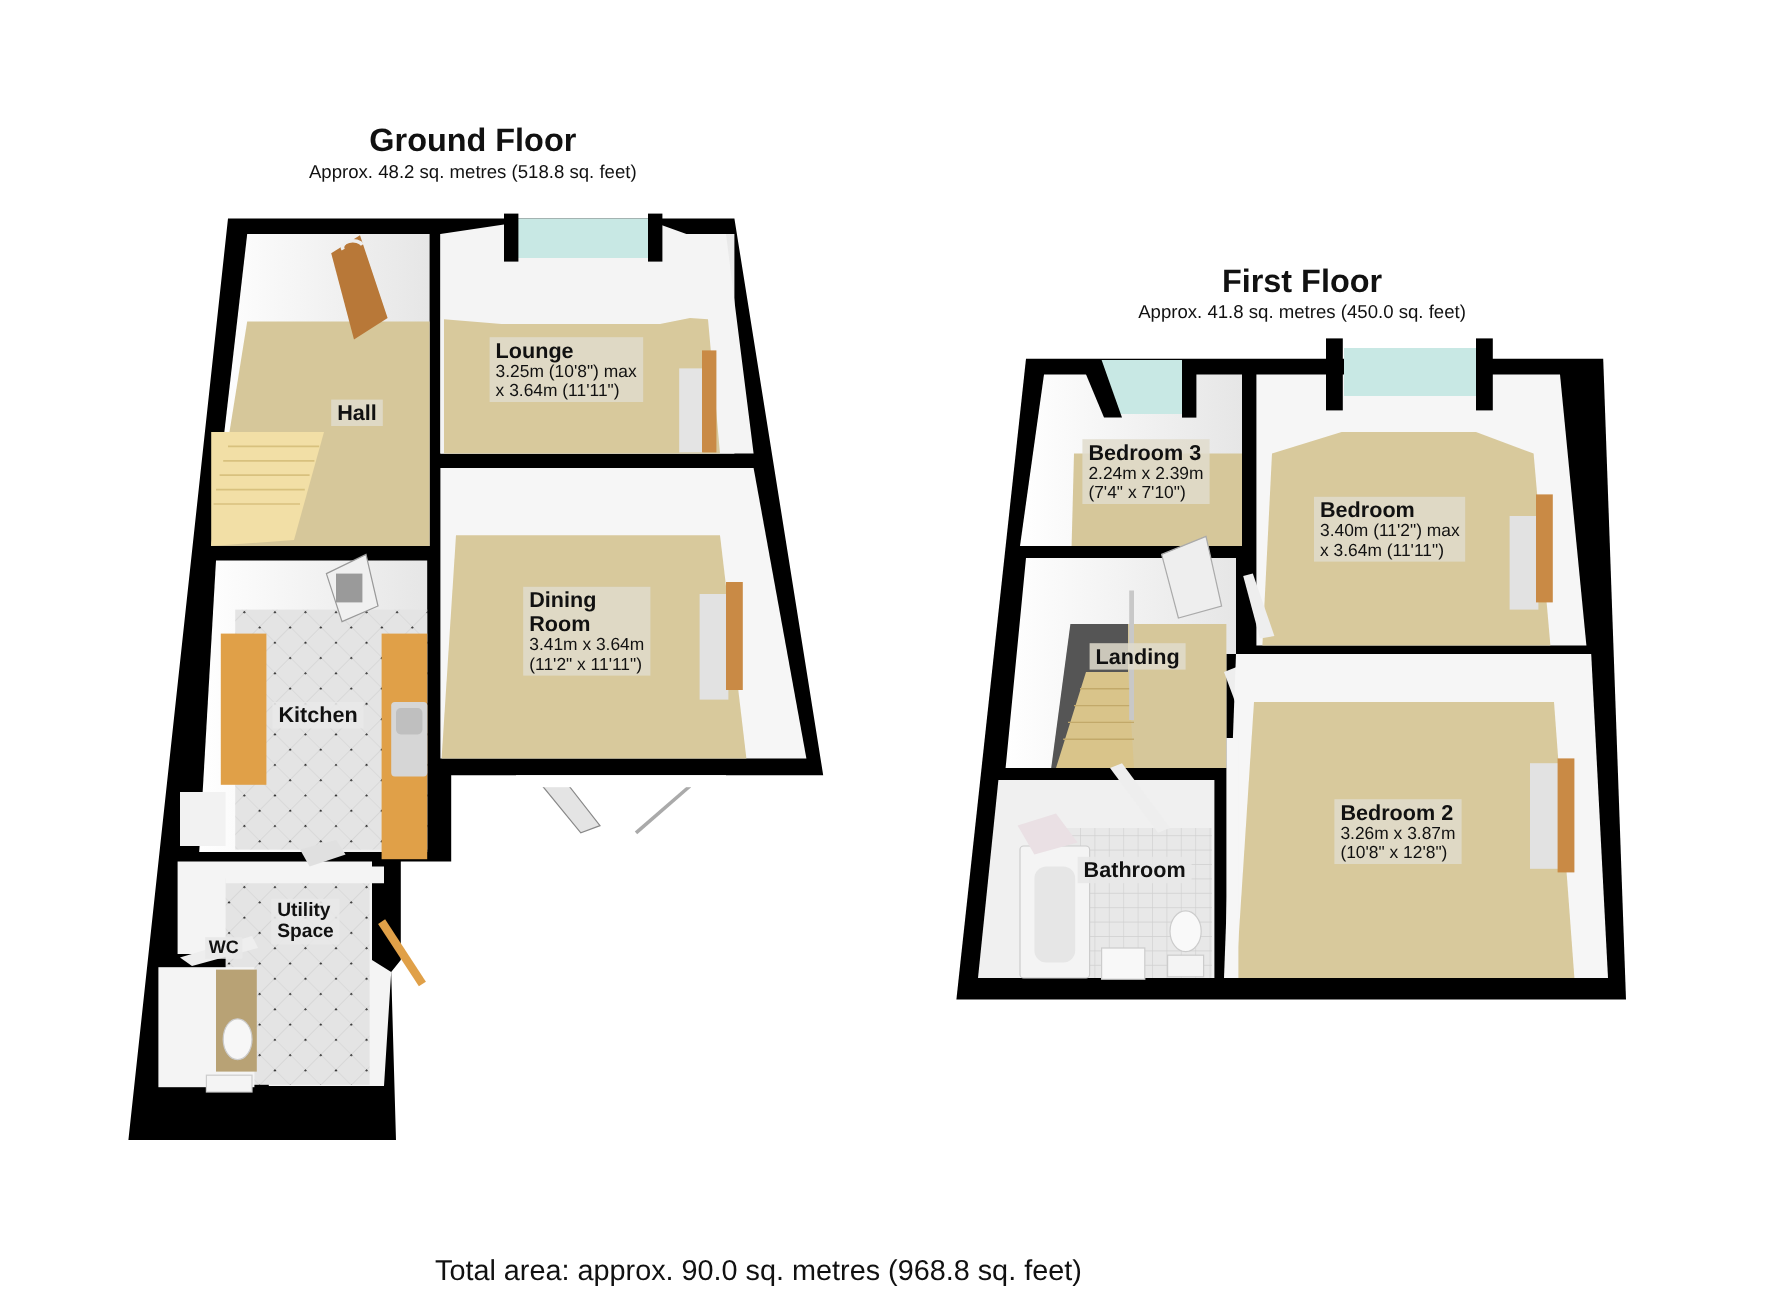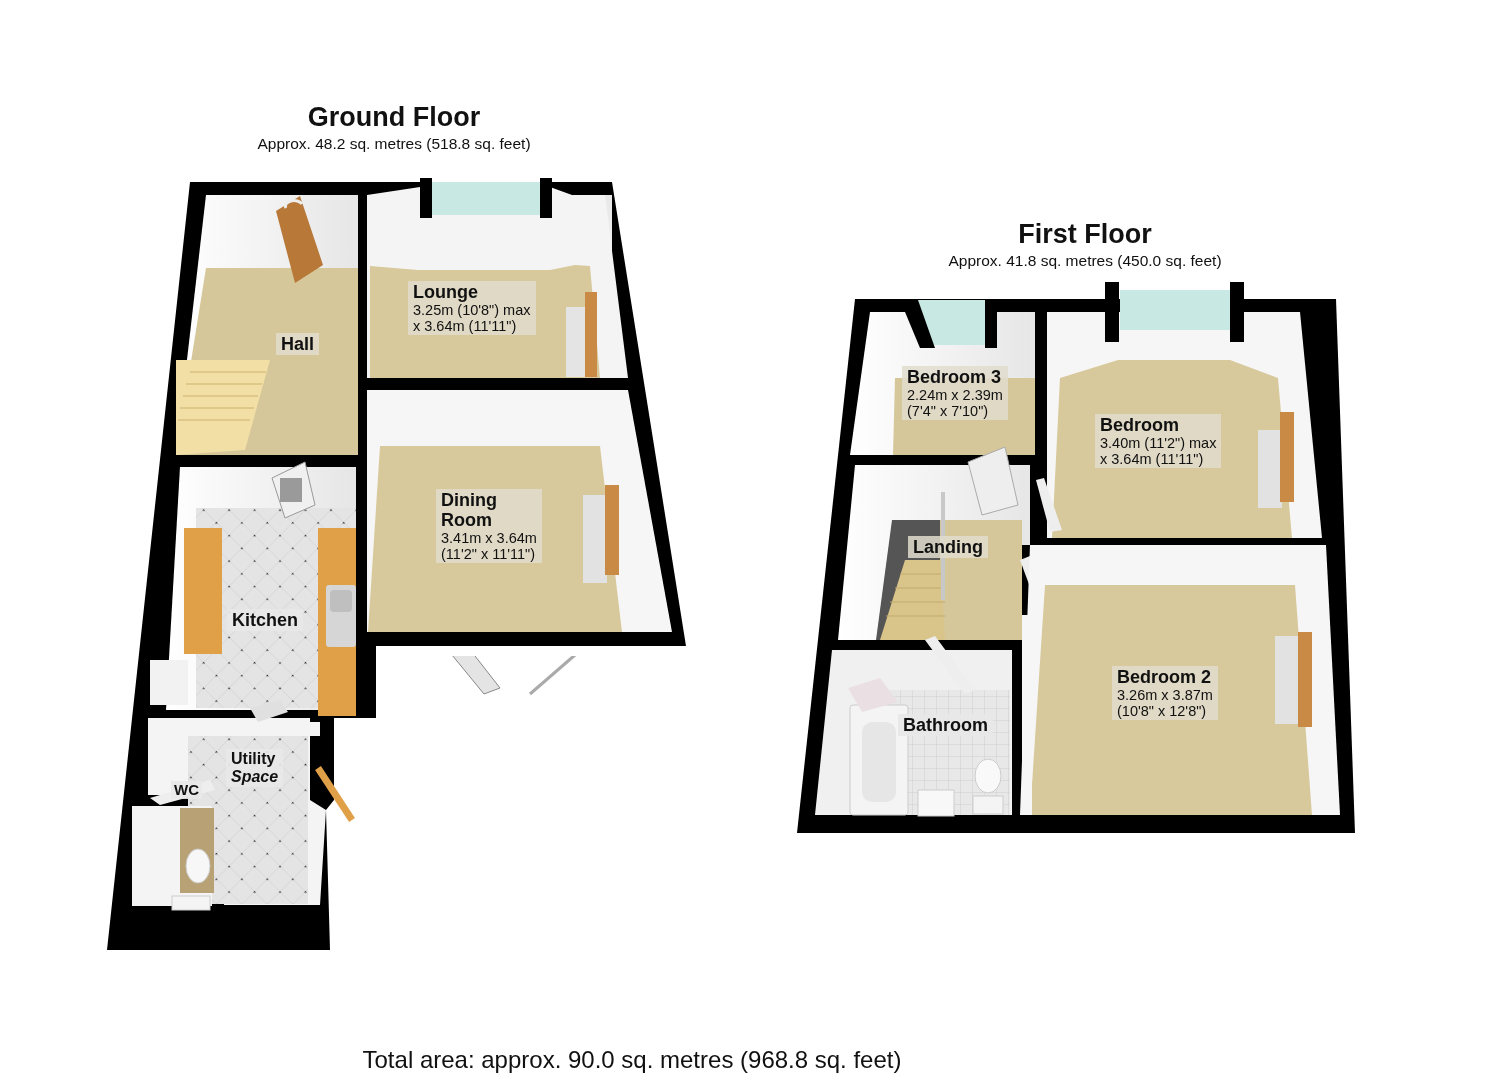--- a/index.html
+++ b/index.html
@@ -167,26 +167,26 @@
   <span class="nm">Lounge</span>
   <span class="dm">3.25m (10'8") max</span>
   <span class="dm">x 3.64m (11'11")</span>
 </div>
 <div class="label" style="left:436px;top:489px;">
   <span class="nm">Dining</span>
   <span class="nm">Room</span>
   <span class="dm">3.41m x 3.64m</span>
   <span class="dm">(11'2" x 11'11")</span>
 </div>
-<div class="label light" style="left:227px;top:609px;">
+<div class="label light" style="left:227px;top:585px;">
   <span class="nm">Kitchen</span>
 </div>
 <div class="label light" style="left:226px;top:749px;">
   <span class="nm" style="font-size:16px;line-height:18px;">Utility</span>
-  <span class="nm" style="font-size:16px;line-height:18px;font-style:italic;">Space</span>
+  <span class="nm" style="font-size:16px;line-height:18px;">Space</span>
 </div>
 <div class="label light" style="left:171px;top:781px;padding:0 3px;">
   <span class="nm" style="font-size:15px;line-height:18px;">WC</span>
 </div>
 
 <div class="label" style="left:902px;top:366px;">
   <span class="nm">Bedroom 3</span>
   <span class="dm">2.24m x 2.39m</span>
   <span class="dm">(7'4" x 7'10")</span>
 </div>

